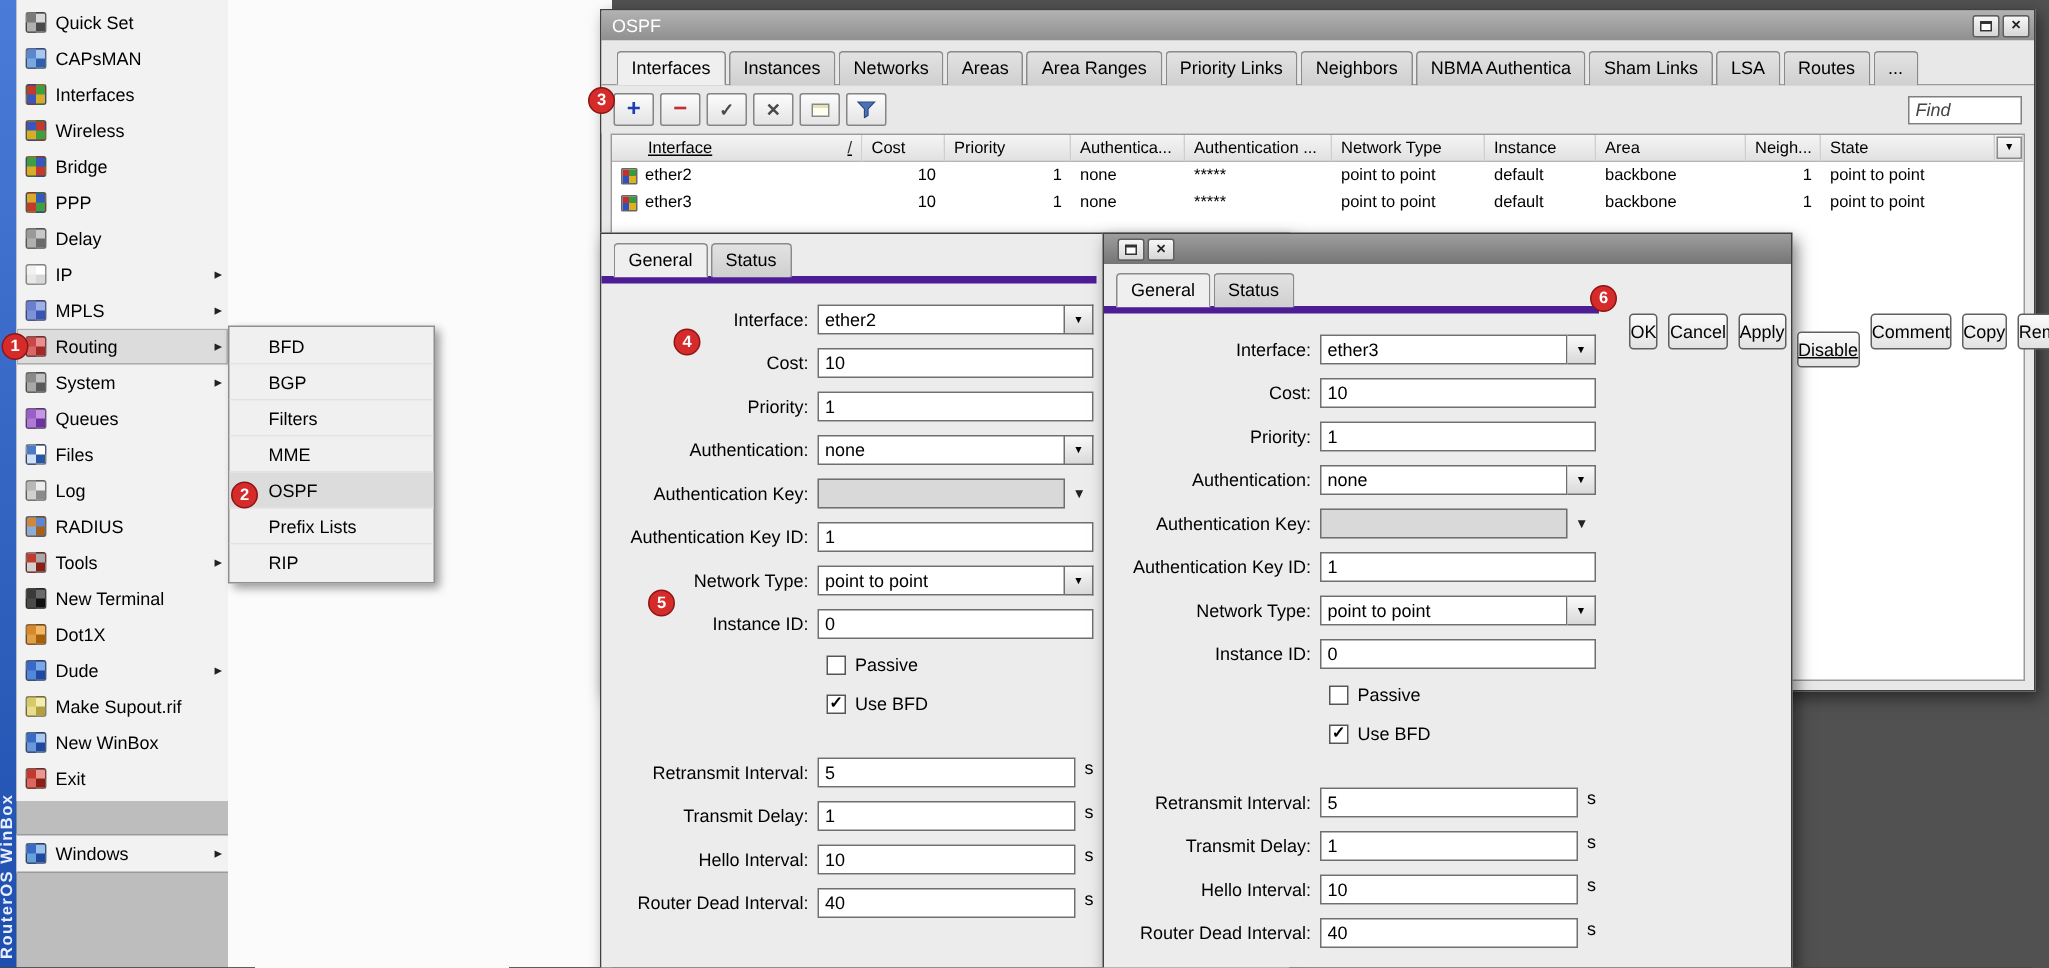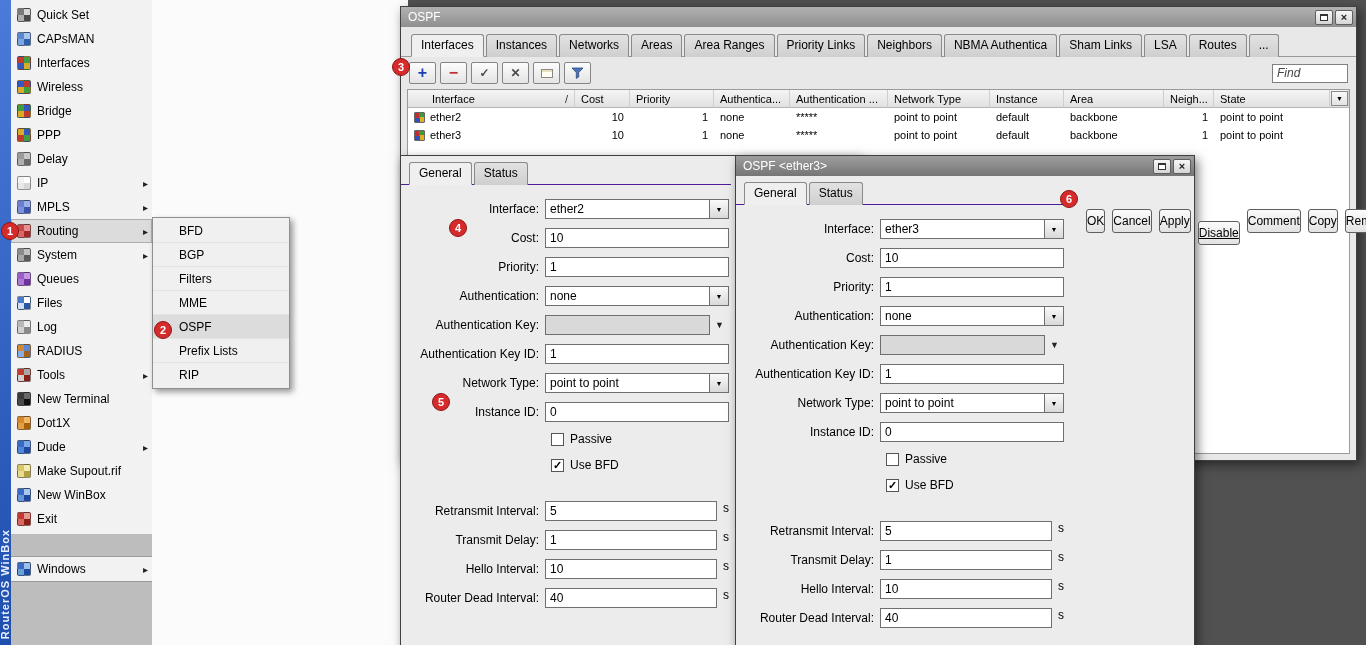--- a/index.html
+++ b/index.html
@@ -89,36 +89,36 @@
              box-shadow:inset 0 2px 0 #e8e2b8; }
   .find-input { margin-left:auto; width:76px; height:19px; border:1px solid #808080;
                 padding:0 4px; font:12px "Liberation Sans", sans-serif; }
   .find-input::placeholder { color:#444; font-style:italic; }
   .tablewrap { flex:1; margin:0 6px 6px; background:#fff; border:1px solid #9a9a9a;
                position:relative; overflow:hidden; font-size:11px; }
   .tgrid { display:grid; grid-template-columns:167px 55px 84px 76px 98px 102px 74px 100px 50px 116px 1fr; }
   .th { height:18px; display:flex; align-items:center; padding:0 6px;
         background:linear-gradient(#f5f5f5,#e1e1e1); border-bottom:1px solid #b5b5b5;
         border-right:1px solid #cfcfcf; white-space:nowrap; overflow:hidden; }
-  .th.first { padding-left:24px; }
+  .th.first { padding-left:24px;text-decoration:underline; }
   .td { height:18px; display:flex; align-items:center; padding:0 6px; white-space:nowrap; overflow:hidden; }
   .num { justify-content:flex-end; }
   .rowic { width:11px; height:11px; margin-right:5px; border:1px solid #666; border-radius:1px; flex:0 0 11px;
            background:conic-gradient(#3a9a3a 0 25%, #e0b020 0 50%, #3050c0 0 75%, #c03030 0 100%); }
   .sortmark { margin-left:auto; color:#333; }
   .colsel { position:absolute; top:1px; right:1px; width:17px; height:15px; border:1px solid #8a8a8a;
             background:linear-gradient(#fafafa,#e2e2e2); font-size:7px; display:flex;
             align-items:center; justify-content:center; }
 
   
   .dlg { width:460px; height:560px; }
   .dlg2 { left:400px; top:155px; z-index:4; }
   .dlg3 { left:735px; top:155px; z-index:5; }
   .dlg-body { position:relative; flex:1; background:#ececec; }
-  .dtabs { display:flex; gap:2px; padding:6px 0 0 8px; width:330px; border-bottom:1px solid #4c1d95; }
+  .dtabs { display:flex; gap:2px; padding:6px 0 0 8px; width:330px; border-bottom:5px solid #4c1d95; }
   .dfields { padding:14px 0 0 8px; width:336px; }
   .frow { display:flex; align-items:center; height:20px; margin-bottom:9px; width:320px; }
   .flabel { width:136px; text-align:right; padding-right:6px; white-space:nowrap; }
   .fwrap { flex:1; display:flex; height:20px; }
   .fin { flex:1; min-width:0; height:20px; border:1px solid #6f6f6f; padding:0 4px;
          font:12px "Liberation Sans", sans-serif; background:#fff; }
   .fin.dis { background:#d9d9d9; }
   .combo { width:19px; height:20px; border:1px solid #6f6f6f; border-left:none; flex:0 0 19px;
            background:linear-gradient(#fafafa,#d9d9d9); font-size:7px; display:flex;
            align-items:center; justify-content:center; cursor:default; }
@@ -478,21 +478,20 @@
         <button class="dbtn gap">Disable</button>
         <button class="dbtn">Comment</button>
         <button class="dbtn">Copy</button>
         <button class="dbtn">Remove</button>
       </div>
     </div>
   </section>
 
   <section class="win dlg dlg3">
     <div class="titlebar active">
-      <span class="tb-title">OSPF &lt;ether3&gt;</span>
       <span class="wbtn">
           <span class="sq"></span>
         </span>
       <span class="wbtn">
           <b>×</b>
         </span>
     </div>
     <div class="dlg-body">
       <div class="dtabs">
         <span class="tab active">General</span>

